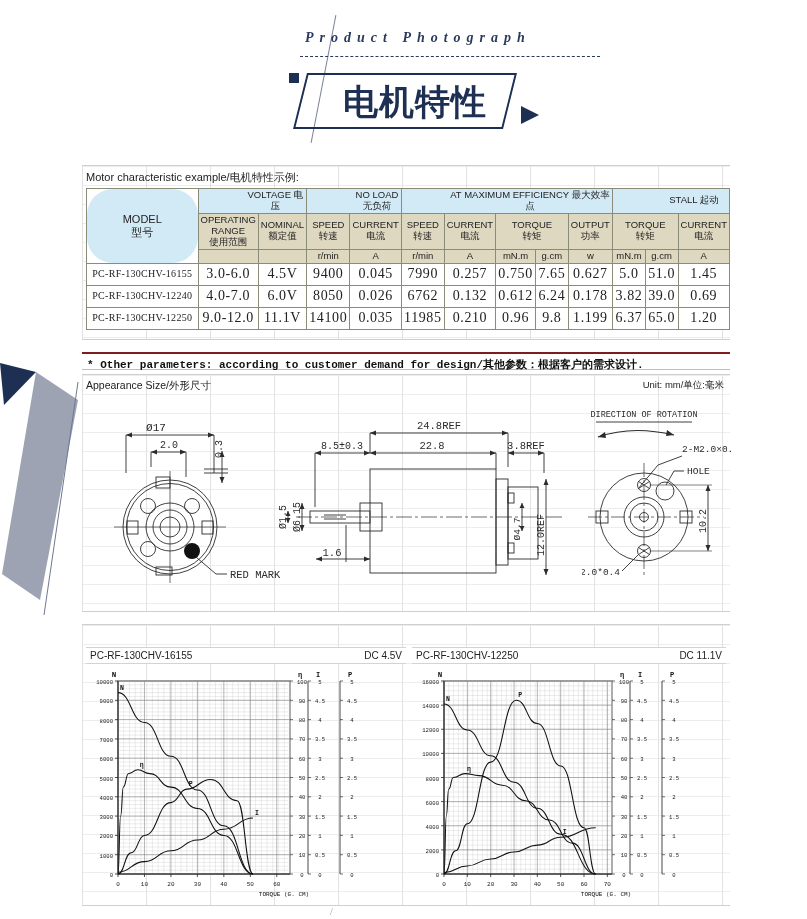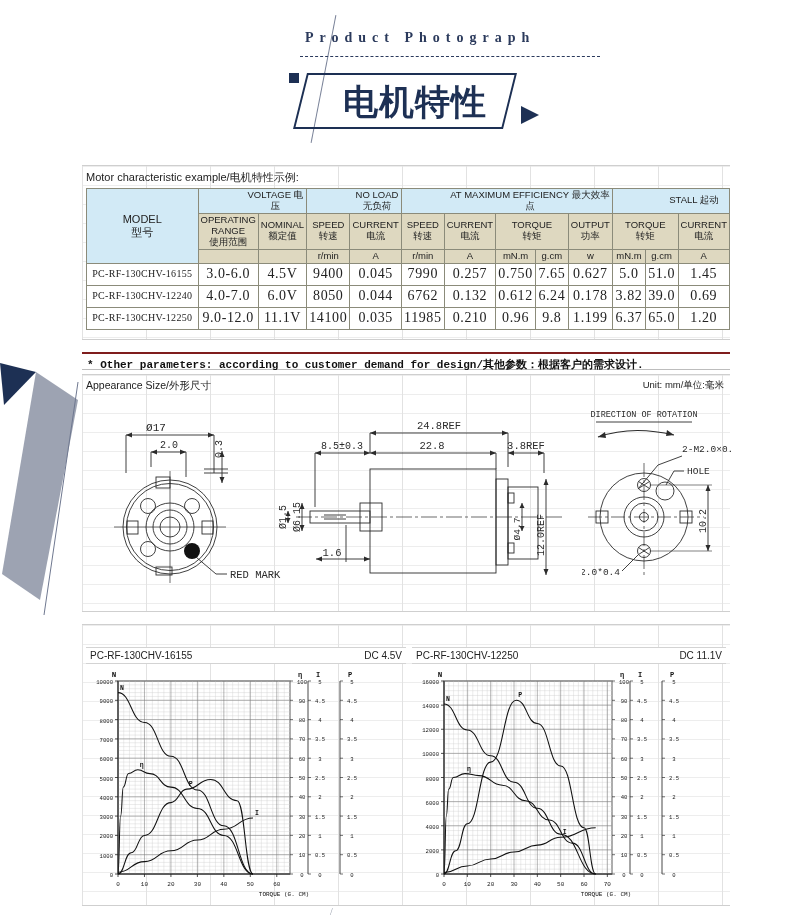--- a/index.html
+++ b/index.html
@@ -16,20 +16,21 @@
   
   #left-deco { position:absolute; left:0; top:360px; width:95px; height:260px; overflow:hidden; pointer-events:none; }
 
   
   #header { position:absolute; left:0; top:0; width:807px; height:160px; }
   #header-eyebrow {
     position:absolute; left:305px; top:30px;
     font-size:14px; letter-spacing:6px; color:#2b3a5c;
     font-family:"Liberation Serif", serif; font-weight:bold;
     white-space:nowrap;
+    font-style:italic;
   }
   #header-rule { position:absolute; left:300px; top:56px; width:300px; height:0;
      border-top:1px dashed #2b3a5c; }
   #header-square { position:absolute; left:289px; top:73px; width:10px; height:10px; background:#1d3054; }
   #header-parallelogram {
     position:absolute; left:300px; top:73px; width:210px; height:56px;
     border:2px solid #1d3054;
     transform:skewX(-14deg);
   }
   #header-title {
@@ -146,21 +147,21 @@
   <div id="header-parallelogram"></div>
   <div id="header-title">电机特性</div>
   <div id="header-arrow"></div>
 </div>
 
 <div class="sheet" id="panel-spec">
   <div id="spec-caption">Motor characteristic example/电机特性示例:</div>
   <table class="spec" id="spec-table">
     <thead>
       <tr>
-        <th class="model" rowspan="3" style="width:118px;">
+        <th class="model" rowspan="3" style="width:118px;border-radius:26px;">
           <div>MODEL</div>
           <div>型号</div>
         </th>
         <th class="grp" colspan="2">VOLTAGE 电压</th>
         <th class="grp" colspan="2">NO LOAD 无负荷</th>
         <th class="grp" colspan="5">AT MAXIMUM EFFICIENCY  最大效率点</th>
         <th class="grp" colspan="3">STALL 起动</th>
       </tr>
       <tr>
         <th class="sub" style="width:54px;">
@@ -234,21 +235,21 @@
           <td class="data">0.627</td>
           <td class="data">5.0</td>
           <td class="data">51.0</td>
           <td class="data">1.45</td>
         </tr>
         <tr>
           <td class="data model-cell">PC-RF-130CHV-12240</td>
           <td class="data">4.0-7.0</td>
           <td class="data">6.0V</td>
           <td class="data">8050</td>
-          <td class="data">0.044</td>
+          <td class="data">0.026</td>
           <td class="data">6762</td>
           <td class="data">0.132</td>
           <td class="data">0.612</td>
           <td class="data">6.24</td>
           <td class="data">0.178</td>
           <td class="data">3.82</td>
           <td class="data">39.0</td>
           <td class="data">0.69</td>
         </tr>
         <tr>

